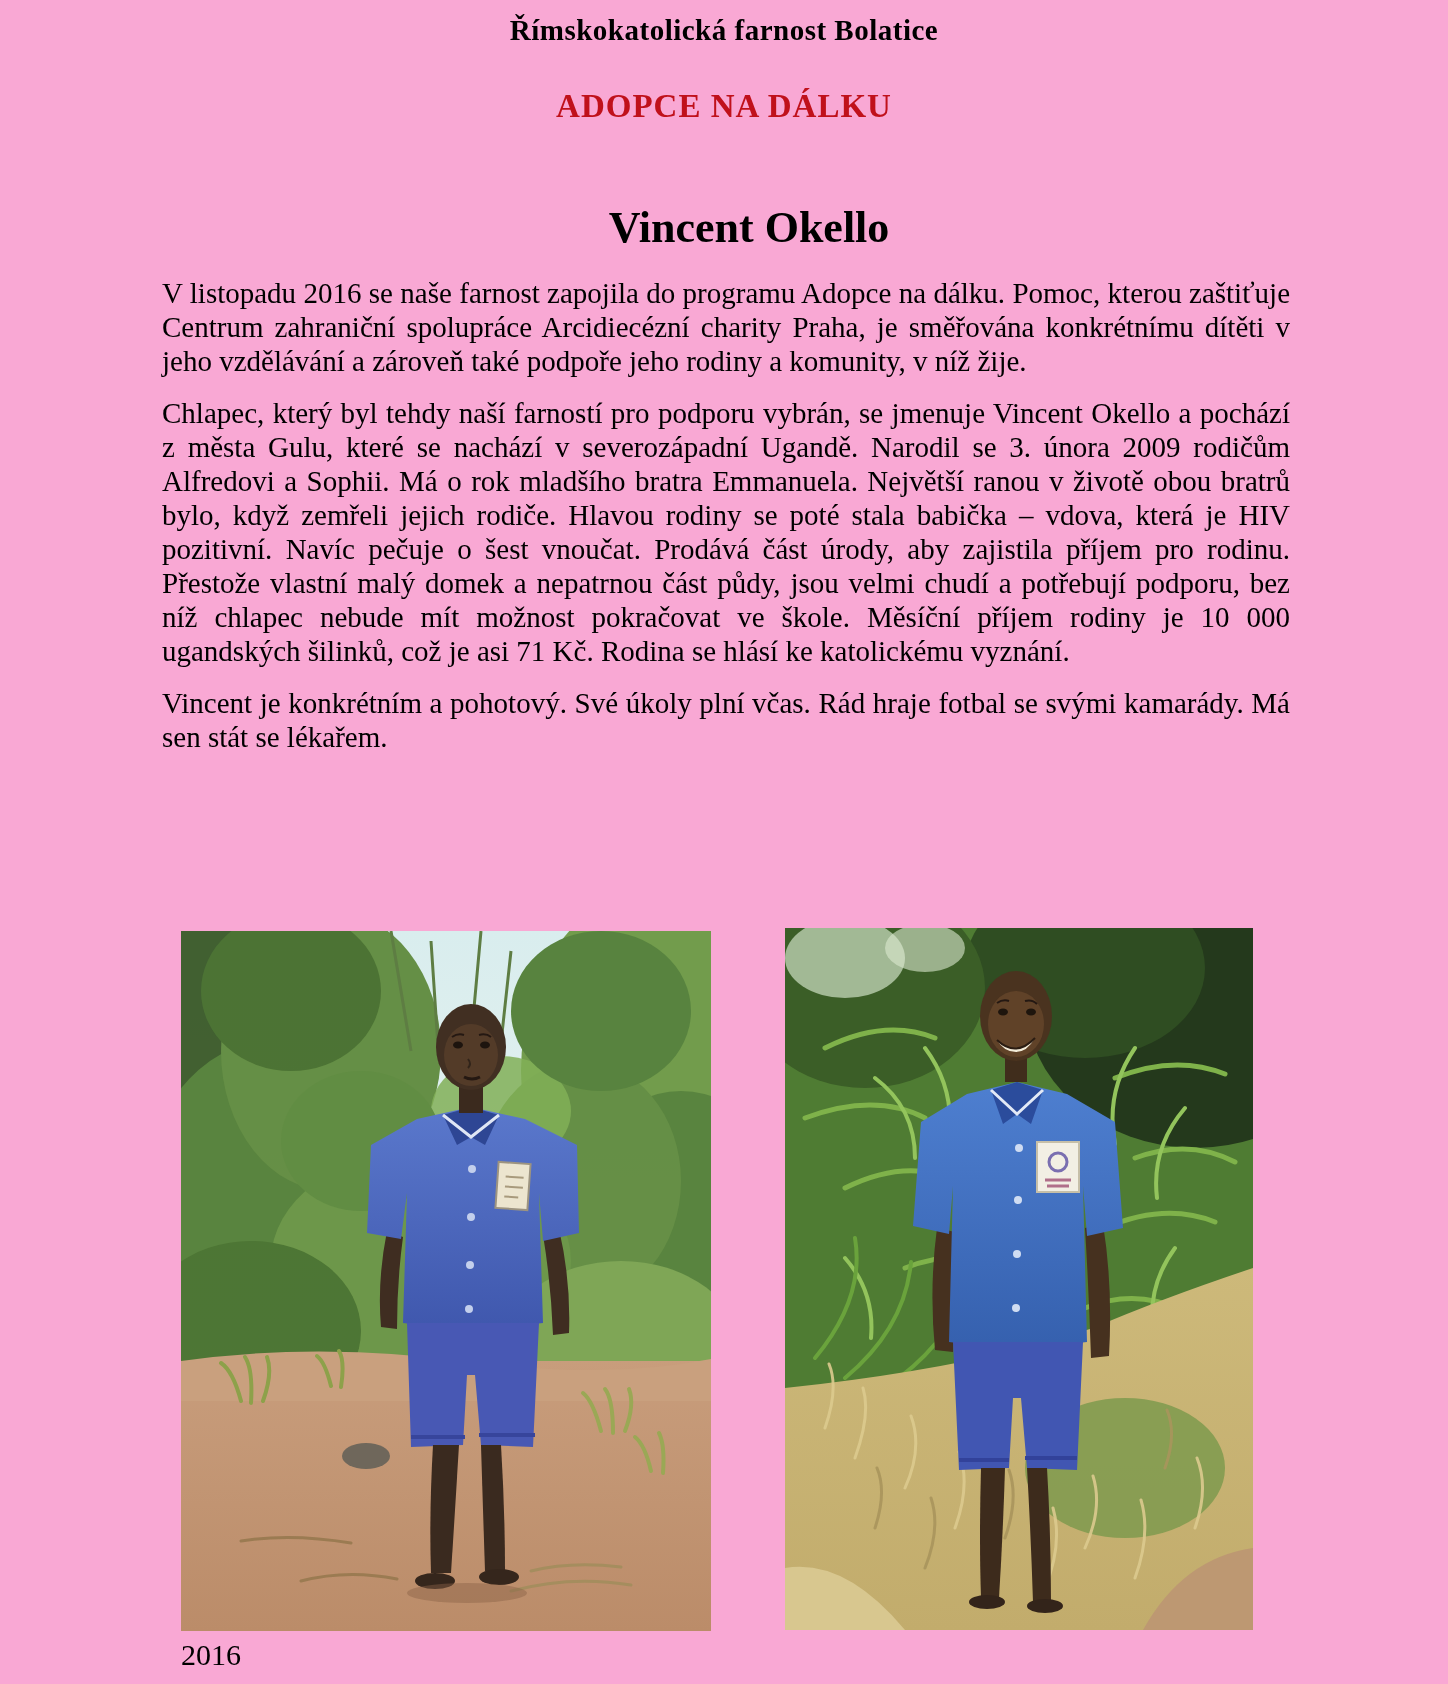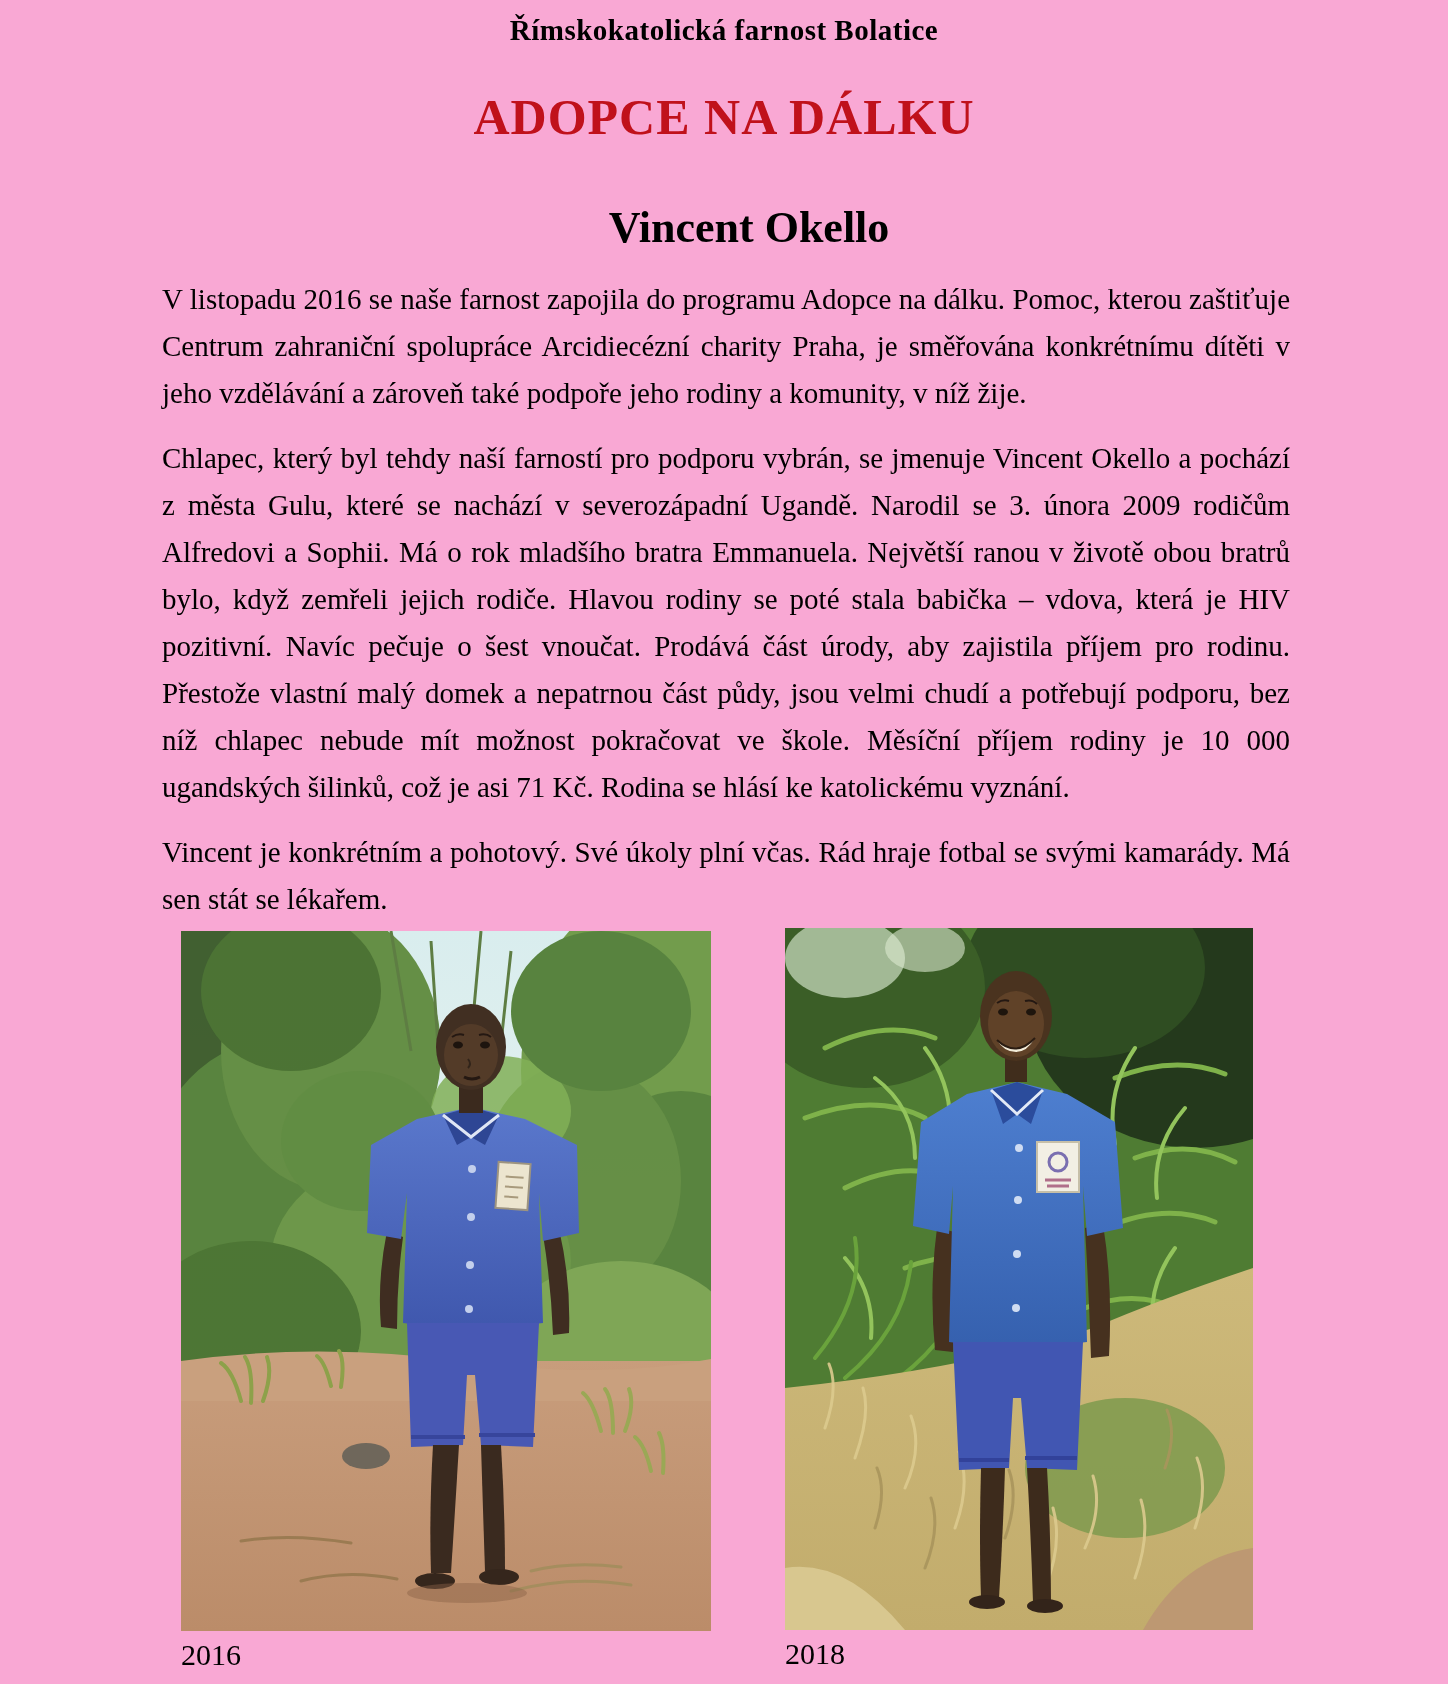--- a/index.html
+++ b/index.html
@@ -25,21 +25,21 @@
     font-size: 29px;
     font-weight: bold;
     letter-spacing: 0.5px;
   }
   .program-title {
     position: absolute;
     top: 88px; left: 0;
     width: 100%;
     margin: 0;
     text-align: center;
-    font-size: 50px;
+    font-size: 33px;
     font-weight: bold;
     color: #C0111B;
     letter-spacing: 1px;
   }
   .child-name {
     position: absolute;
     top: 192px; left: 0;
     width: 100%;
     margin: 10px;
     text-align: center;
@@ -47,21 +47,21 @@
     font-weight: bold;
     padding-left: 15px;
   }
   
   .body-text {
     position: absolute;
     top: 276px;
     left: 162px;
     width: 1128px;
     font-size: 29px;
-    line-height: 47px;
+    line-height: 34px;
     text-align: justify;
     text-justify: inter-word;
   }
   .body-text p { margin: 0 0 18px 0; }
   
   figure { margin: 8px; padding: 0; position: absolute; }
   .figure-2016 { left: 173px; top: 923px; width: 530px; }
   .figure-2018 { left: 777px; top: 920px; width: 468px; }
   .photo { display: block; line-height: 0; }
   .photo svg { display: block; }
@@ -264,16 +264,15 @@
           <ellipse cx="231" cy="96" rx="28" ry="33" fill="#65462a" opacity="0.8"></ellipse>
           <ellipse cx="218" cy="84" rx="5" ry="3.5" fill="#1e150d"></ellipse>
           <ellipse cx="246" cy="84" rx="5" ry="3.5" fill="#1e150d"></ellipse>
           <path d="M212 75 q6 -4 12 -2 M240 73 q7 -2 12 3" stroke="#241812" stroke-width="2" fill="none"></path>
 
           <path d="M212 112 q19 18 38 -2 q-8 14 -19 14 q-12 0 -19 -12 Z" fill="#f3ecd9"></path>
           <path d="M212 112 q19 18 38 -2" stroke="#2a1c12" stroke-width="2" fill="none"></path>
         </g>
       </svg>
     </div>
-    <figcaption>2018</figcaption>
   </figure>
 
 </div>
 
 </body></html>

